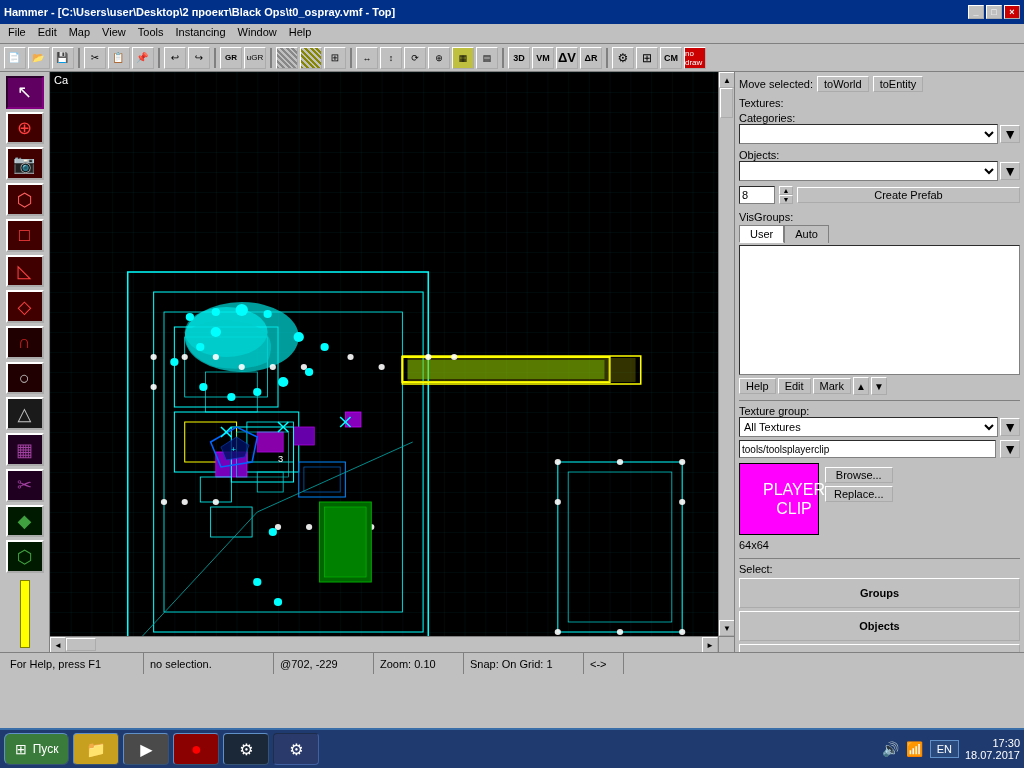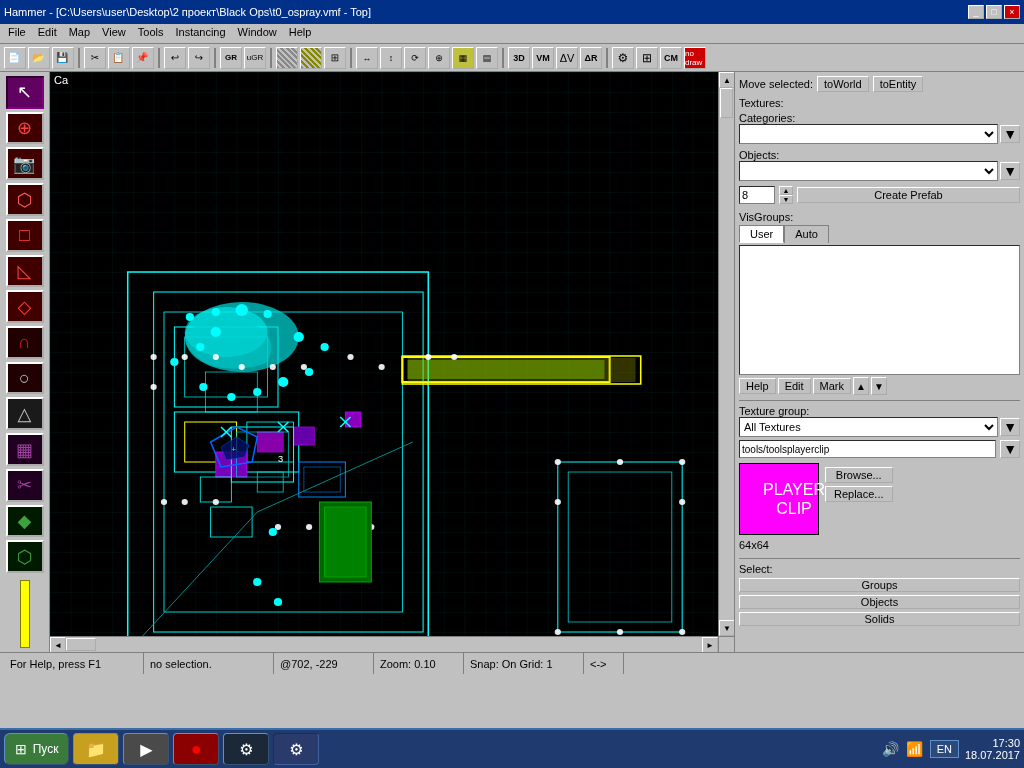--- a/index.html
+++ b/index.html
@@ -8,21 +8,21 @@
     
     #titlebar {
       height: 20px;
       background: #003087;
       color: white;
       display: flex;
       align-items: center;
       justify-content: space-between;
       padding: 12px 4px;
       font-size: 11px;
-      font-weight: normal;
+      font-weight: bold;
     }
     #titlebar-controls { display: flex; gap: 2px; }
     .title-btn {
       width: 16px; height: 14px;
       background: #c0c0c0;
       border: 1px outset #fff;
       font-size: 9px;
       display: flex; align-items: center; justify-content: center;
       cursor: pointer;
     }
@@ -248,27 +248,28 @@
       font-size: 11px;
       cursor: pointer;
       white-space: nowrap;
     }
 
     
     .select-section { margin-top: 4px; }
     .select-btn {
       display: block;
       width: 100%;
-      padding: 0 4px;
+      padding: 8px 4px;
       background: #c0c0c0;
       border: 1px outset #fff;
       font-size: 11px;
       cursor: pointer;
       text-align: center;
       margin-bottom: 3px;
+      font-weight: bold;
     }
 
     
     #statusbar {
       height: 22px;
       background: #c0c0c0;
       border-top: 1px solid #808080;
       display: flex;
       align-items: center;
       font-size: 11px;
@@ -426,21 +427,21 @@
   <div class="toolbar-separator"></div>
   <div class="toolbar-btn" style="font-size:9px;">↔</div>
   <div class="toolbar-btn" style="font-size:9px;">↕</div>
   <div class="toolbar-btn" style="font-size:9px;">⟳</div>
   <div class="toolbar-btn" style="font-size:9px;">⊕</div>
   <div class="toolbar-btn" style="font-size:9px;background:#c0c040;">▦</div>
   <div class="toolbar-btn" style="font-size:9px;">▤</div>
   <div class="toolbar-separator"></div>
   <div class="toolbar-btn" style="font-size:9px;font-weight:bold;">3D</div>
   <div class="toolbar-btn" style="font-size:9px;font-weight:bold;">VM</div>
-  <div class="toolbar-btn" style="font-size:11px;font-weight:normal;">ΔV</div>
+  <div class="toolbar-btn" style="font-size:13px;font-weight:bold;">ΔV</div>
   <div class="toolbar-btn" style="font-size:9px;font-weight:bold;">ΔR</div>
   <div class="toolbar-separator"></div>
   <div class="toolbar-btn" style="font-size:12px;">⚙</div>
   <div class="toolbar-btn" style="font-size:12px;">⊞</div>
   <div class="toolbar-btn" style="font-size:9px;font-weight:bold;">CM</div>
   <div class="toolbar-btn" style="background:#cc0000;color:white;font-size:8px;">no draw</div>
 </div>
 
 <div id="main" style="display:flex; height:580px;">
 

